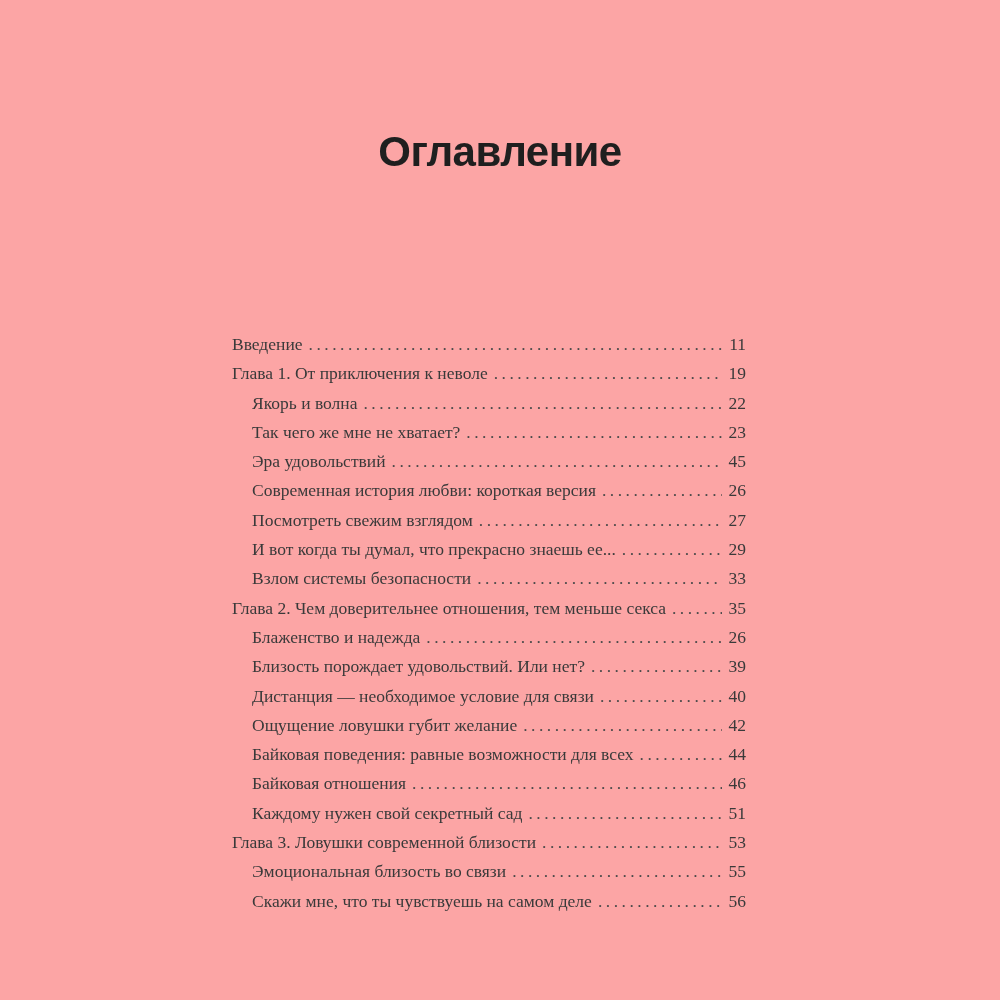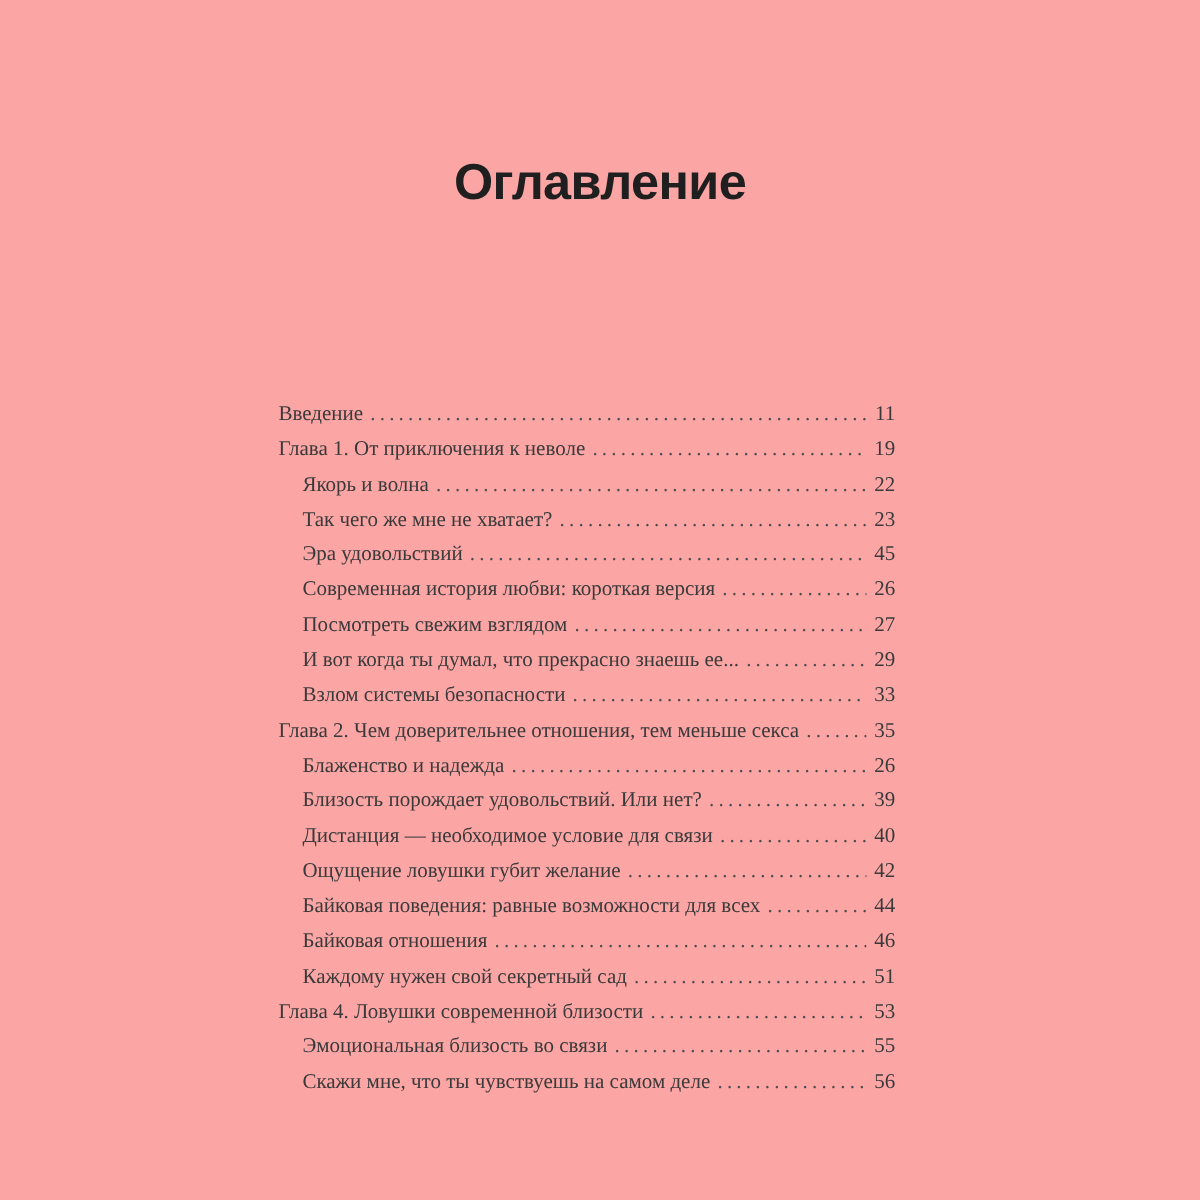--- a/index.html
+++ b/index.html
@@ -154,21 +154,21 @@
     <span class="line"><span class="bold"></span><span class="rest">Байковая отношения</span><span class="dots">........................................................................................................................................................................................................</span></span>
     <span class="pagenum">46</span>
   </div>
 
   <div class="entry indent">
     <span class="line"><span class="bold"></span><span class="rest">Каждому нужен свой секретный сад</span><span class="dots">........................................................................................................................................................................................................</span></span>
     <span class="pagenum">51</span>
   </div>
 
   <div class="entry">
-    <span class="line"><span class="bold">Глава 4</span><span class="rest">. Ловушки современной близости</span><span class="dots">........................................................................................................................................................................................................</span></span>
+    <span class="line"><span class="bold">Глава 3</span><span class="rest">. Ловушки современной близости</span><span class="dots">........................................................................................................................................................................................................</span></span>
     <span class="pagenum">53</span>
   </div>
 
   <div class="entry indent">
     <span class="line"><span class="bold"></span><span class="rest">Эмоциональная близость во связи</span><span class="dots">........................................................................................................................................................................................................</span></span>
     <span class="pagenum">55</span>
   </div>
 
   <div class="entry indent">
     <span class="line"><span class="bold"></span><span class="rest">Скажи мне, что ты чувствуешь на самом деле</span><span class="dots">........................................................................................................................................................................................................</span></span>

